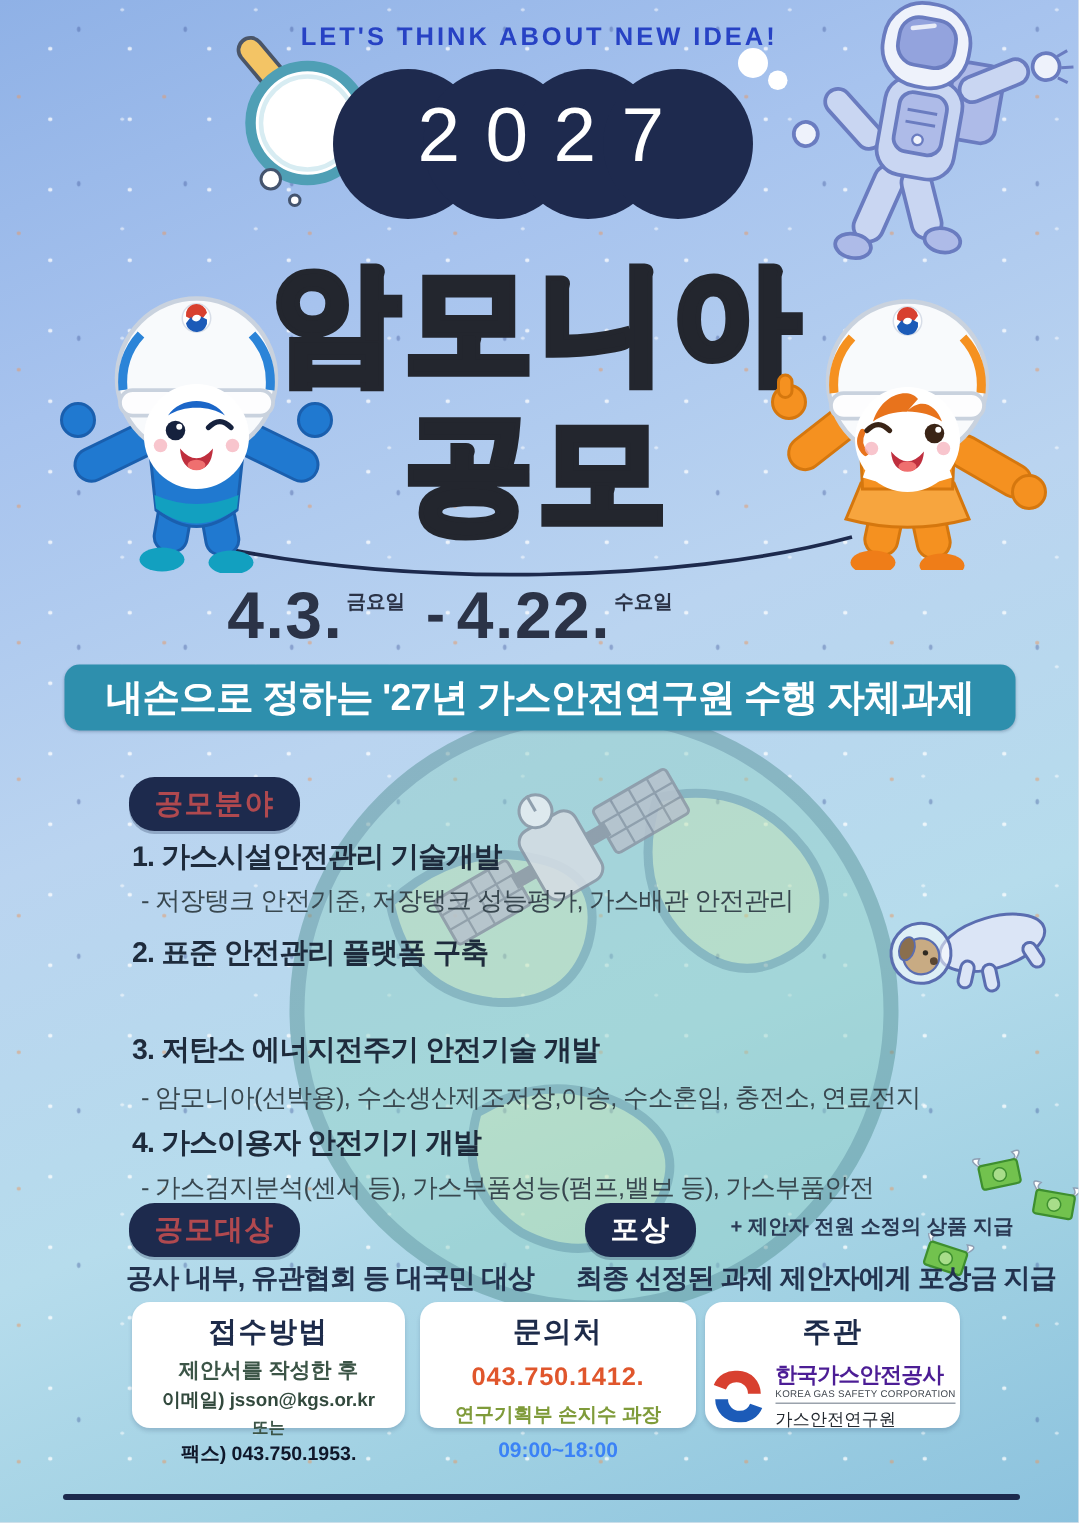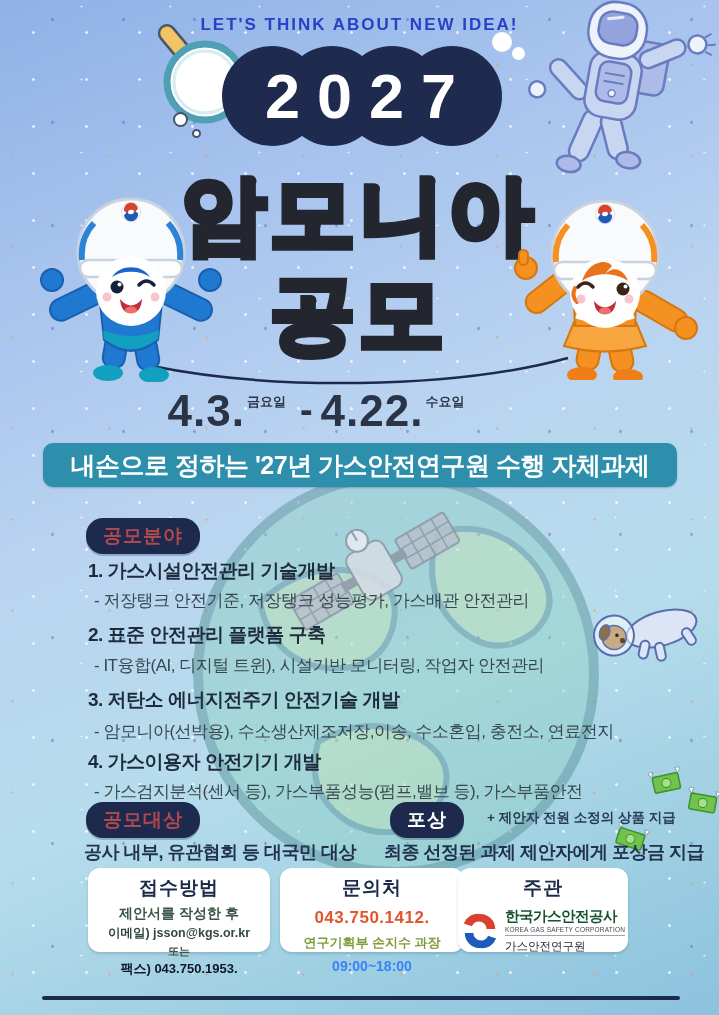--- a/index.html
+++ b/index.html
@@ -17,30 +17,30 @@
     background-position: 7px 9px, 37px 43px, 61px 19px, 17px 71px, 0 0;
   }
   .abs { position:absolute; }
   
   .tagline { top:15px; left:0; width:719px; text-align:center;
     font-size:17px; font-weight:bold; letter-spacing:2px; color:#2742c4; z-index:4; }
   
   .badge2027 { top:46px; left:222px; width:280px; height:100px; z-index:3; }
   .badge2027 .bub { position:absolute; top:0; width:100px; height:100px; border-radius:50%; background:#1e2a4e; }
   .badge2027 .year { position:absolute; top:14px; left:0; width:100%; text-align:center;
-    font-size:63px; font-weight:bold; color:#fff; letter-spacing:17px; padding-left:14px; }
+    font-size:51px; font-weight:normal; color:#fff; letter-spacing:17px; padding-left:14px; }
   .wdot { background:#fff; border-radius:50%; z-index:3; }
   .bubble { background:#fff; border:2px solid #44546e; border-radius:50%; z-index:3; }
   
   .title { left:0; width:719px; text-align:center; font-weight:bold; color:#23262e;
     -webkit-text-stroke:7px #23262e; paint-order:stroke fill; letter-spacing:5px; z-index:3; }
   .title.l1 { top:158px; font-size:84px; }
   .title.l2 { top:258px; font-size:84px; }
   
-  .daterow { top:386px; left:16px; width:606px; text-align:center; z-index:4; color:#2b3347; }
+  .daterow { top:386px; left:0; width:606px; text-align:center; z-index:4; color:#2b3347; }
   .daterow .dnum { font-size:44px; font-weight:bold; letter-spacing:1px; }
   .daterow .dday { font-size:13px; font-weight:bold; position:relative; top:-20px; margin:0 6px 0 2px; }
   .daterow .dsep { font-size:38px; font-weight:bold; margin:0 8px; position:relative; top:-3px; }
   
   .banner { top:443px; left:43px; width:634px; height:44px; background:#2e8fad; border-radius:10px;
     color:#fff; font-size:25px; font-weight:bold; text-align:center; line-height:44px;
     letter-spacing:-0.5px; z-index:4; box-shadow:0 1px 2px rgba(20,40,70,.25); }
   
   .pill { background:#1d2a4d; border-radius:17px; padding:5px 17px; display:inline-block;
     font-size:19px; font-weight:bold; letter-spacing:1px; z-index:4; box-shadow:0 2px 0 rgba(20,35,70,.25); }
@@ -58,21 +58,21 @@
   .box-title { font-size:19px; font-weight:bold; color:#1d2b4a; margin-top:7px; letter-spacing:1px; }
   .bx-line0 { font-size:14px; font-weight:bold; color:#3c5547; margin-top:4px; }
   .bx-line1 { font-size:12.5px; font-weight:bold; color:#32493d; margin-top:2px; }
   .bx-line2 { font-size:11px; font-weight:bold; color:#3c5547; margin-top:2px; }
   .bx-line3 { font-size:13px; font-weight:bold; color:#0f172a; margin-top:1px; }
   .bx-phone { font-size:17px; font-weight:bold; color:#e0562c; margin-top:7px; letter-spacing:.5px; }
   .bx-person { font-size:13px; font-weight:bold; color:#7f9b3a; margin-top:6px; }
   .bx-hours { font-size:14px; font-weight:bold; color:#3b82f6; margin-top:6px; }
   .orgrow { display:flex; align-items:center; justify-content:center; gap:6px; margin-top:6px; }
   .orgtext { text-align:left; }
-  .org-kr { font-size:14.5px; font-weight:bold; color:#14532d; letter-spacing:-0.5px; }
+  .org-kr { font-size:14.5px; font-weight:bold; color:#4c1d95; letter-spacing:-0.5px; }
   .org-en { font-size:6.5px; color:#444a52; letter-spacing:.2px; border-bottom:1px solid #9aa2ac; padding-bottom:2px; }
   .org-sub { font-size:11.5px; color:#23282f; margin-top:3px; }
   .footline { top:996px; left:42px; width:638px; height:4px; background:#1d2a4d; border-radius:2px; z-index:4; }
   svg { display:block; }
 </style>
 </head>
 <body>
 
 <div class="poster">
 
@@ -254,21 +254,20 @@
   <div class="abs daterow">
     <span class="dnum">4.3.</span><span class="dday">금요일</span><span class="dsep">-</span><span class="dnum">4.22.</span><span class="dday">수요일</span>
   </div>
 
   <div class="abs banner">내손으로 정하는 '27년 가스안전연구원 수행 자체과제</div>
 
   <div class="abs pill red" style="left:86px;top:518px">공모분야</div>
   <div class="abs it-title" style="top:558px">1. 가스시설안전관리 기술개발</div>
   <div class="abs it-detail" style="top:589px">- 저장탱크 안전기준, 저장탱크 성능평가, 가스배관 안전관리</div>
   <div class="abs it-title" style="top:622px">2. 표준 안전관리 플랫폼 구축</div>
-  <div class="abs it-detail" style="top:654px">- IT융합(AI, 디지털 트윈), 시설기반 모니터링, 작업자 안전관리</div>
   <div class="abs it-title" style="top:687px">3. 저탄소 에너지전주기 안전기술 개발</div>
   <div class="abs it-detail" style="top:720px">- 암모니아(선박용), 수소생산제조저장,이송, 수소혼입, 충전소, 연료전지</div>
   <div class="abs it-title" style="top:749px">4. 가스이용자 안전기기 개발</div>
   <div class="abs it-detail" style="top:780px">- 가스검지분석(센서 등), 가스부품성능(펌프,밸브 등), 가스부품안전</div>
 
   <div class="abs pill red" style="left:86px;top:802px">공모대상</div>
   <div class="abs target-text" style="left:84px;top:840px">공사 내부, 유관협회 등 대국민 대상</div>
   <div class="abs pill white" style="left:390px;top:802px">포상</div>
   <div class="abs reward-note" style="left:487px;top:809px">+ 제안자 전원 소정의 상품 지급</div>
   <div class="abs reward-text" style="left:384px;top:840px">최종 선정된 과제 제안자에게 포상금 지급</div>
@@ -281,21 +280,21 @@
     <div class="bx-line3">팩스) 043.750.1953.</div>
   </div>
 
   <div class="abs box" style="left:280px;width:184px">
     <div class="box-title">문의처</div>
     <div class="bx-phone">043.750.1412.</div>
     <div class="bx-person">연구기획부 손지수 과장</div>
     <div class="bx-hours">09:00~18:00</div>
   </div>
 
-  <div class="abs box" style="left:458px;width:170px">
+  <div class="abs box" style="left:470px;width:170px">
     <div class="box-title">주관</div>
     <div class="orgrow">
       <svg width="38" height="38" viewBox="0 0 40 40">
         <path d="M20 2 a16 16 0 0 1 16 16 l-9 0 a8 8 0 0 0 -8 -8 a8 8 0 0 0 -7.5 5 l-8.5 -3 a16 16 0 0 1 17 -10 z" fill="#d8402f"></path>
         <path d="M20 38 a16 16 0 0 1 -16 -16 l9 0 a8 8 0 0 0 8 8 a8 8 0 0 0 7.5 -5 l8.5 3 a16 16 0 0 1 -17 10 z" fill="#1c5bb8"></path>
       </svg>
       <div class="orgtext">
         <div class="org-kr">한국가스안전공사</div>
         <div class="org-en">KOREA GAS SAFETY CORPORATION</div>
         <div class="org-sub">가스안전연구원</div>

